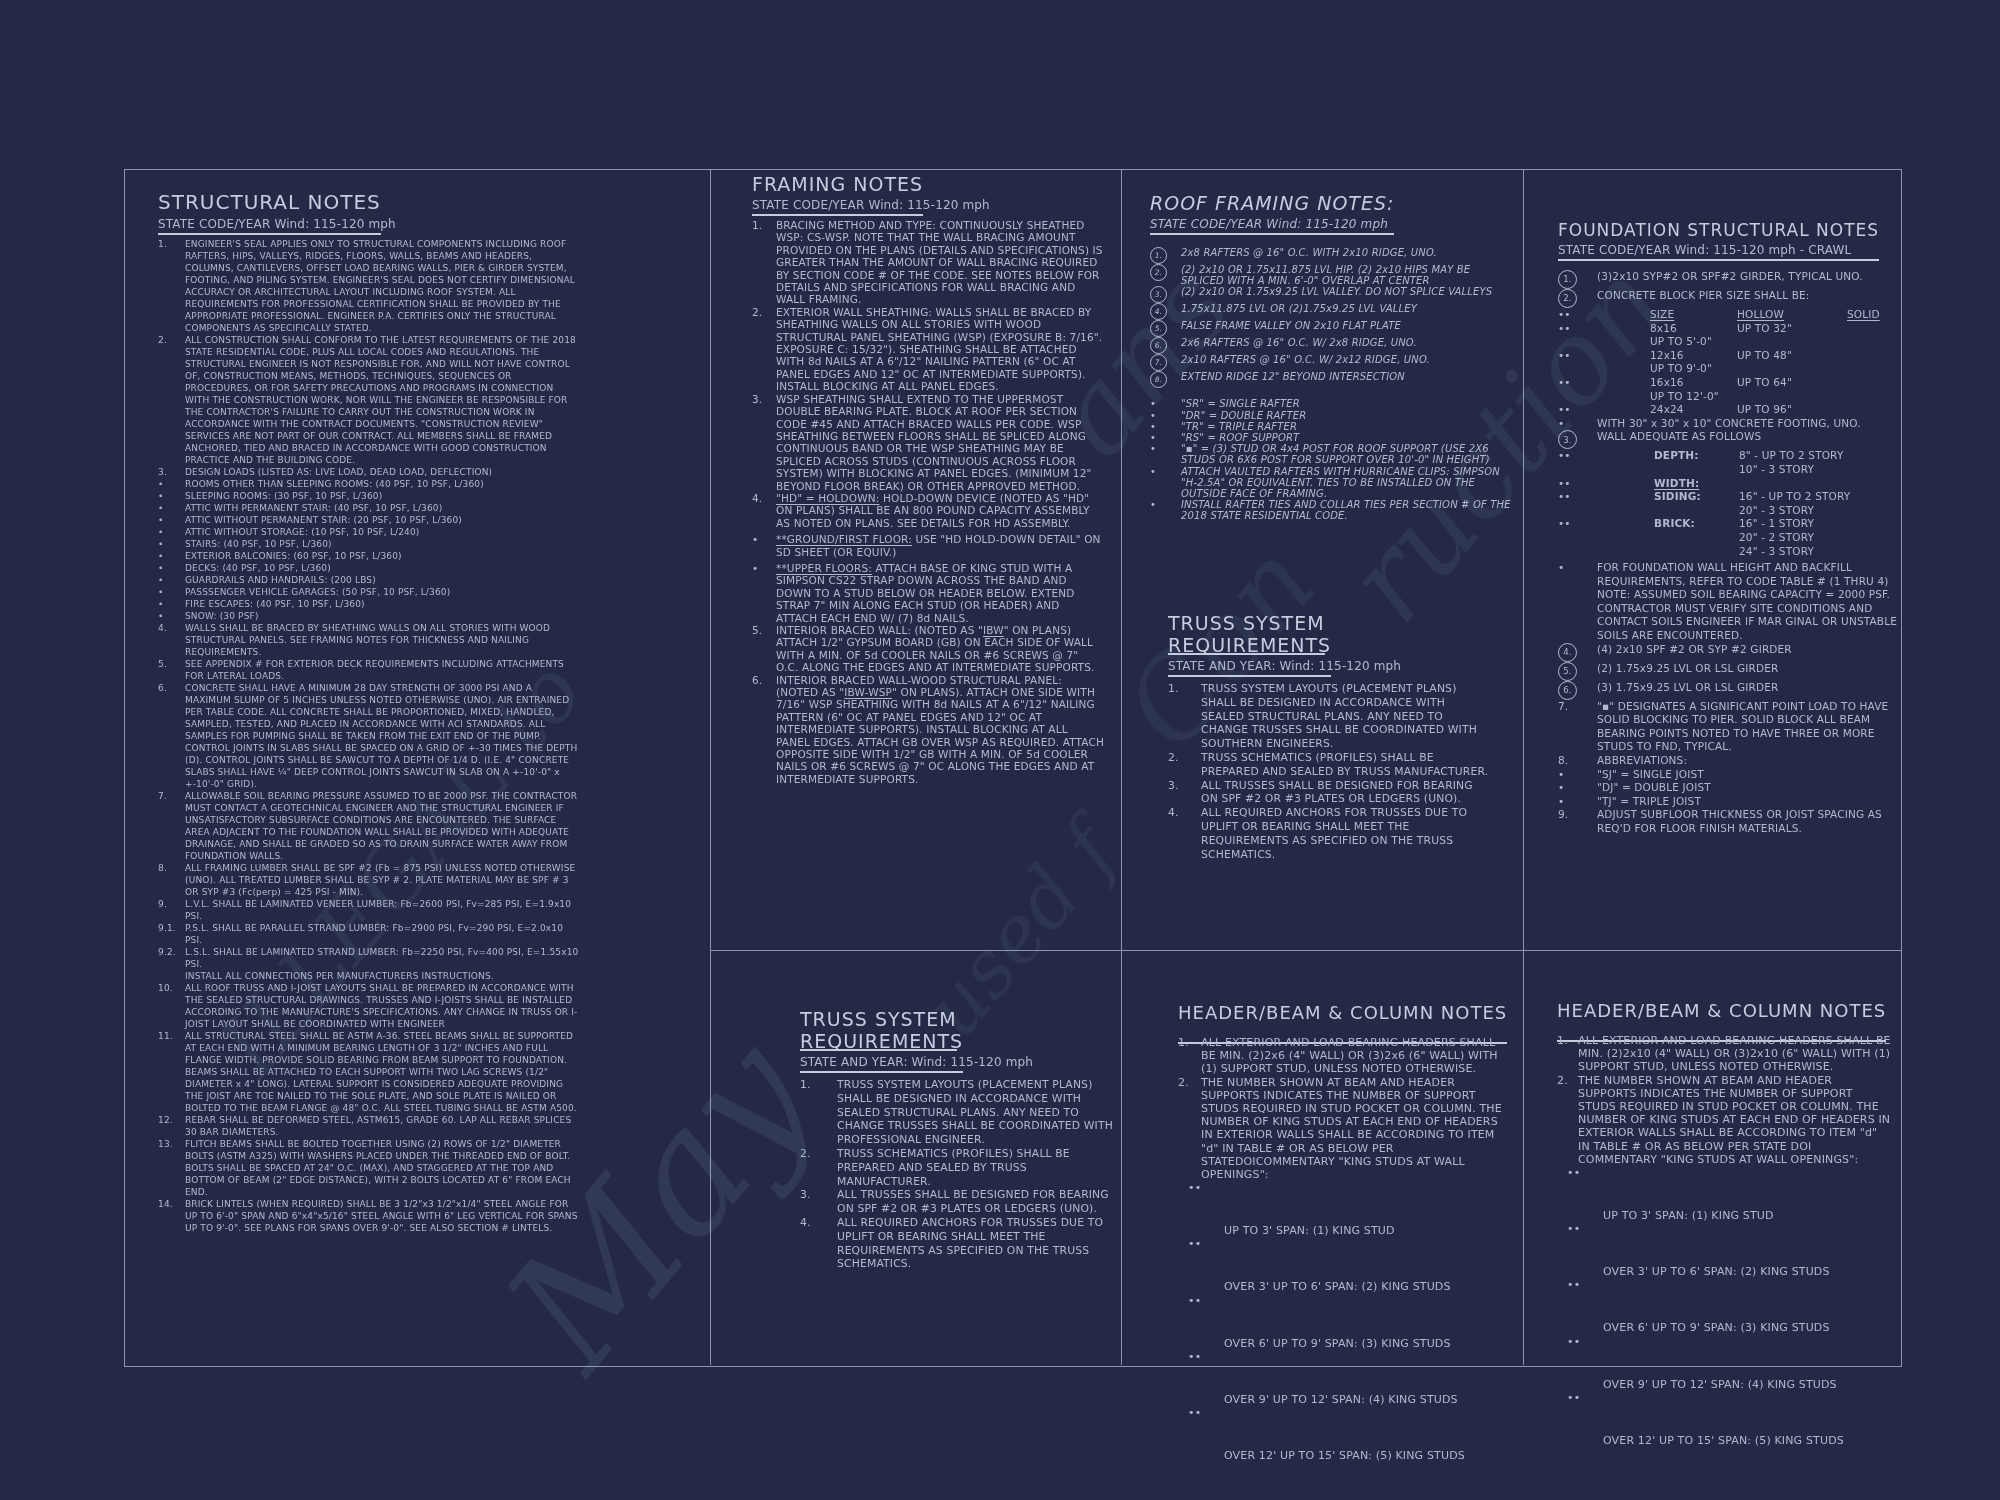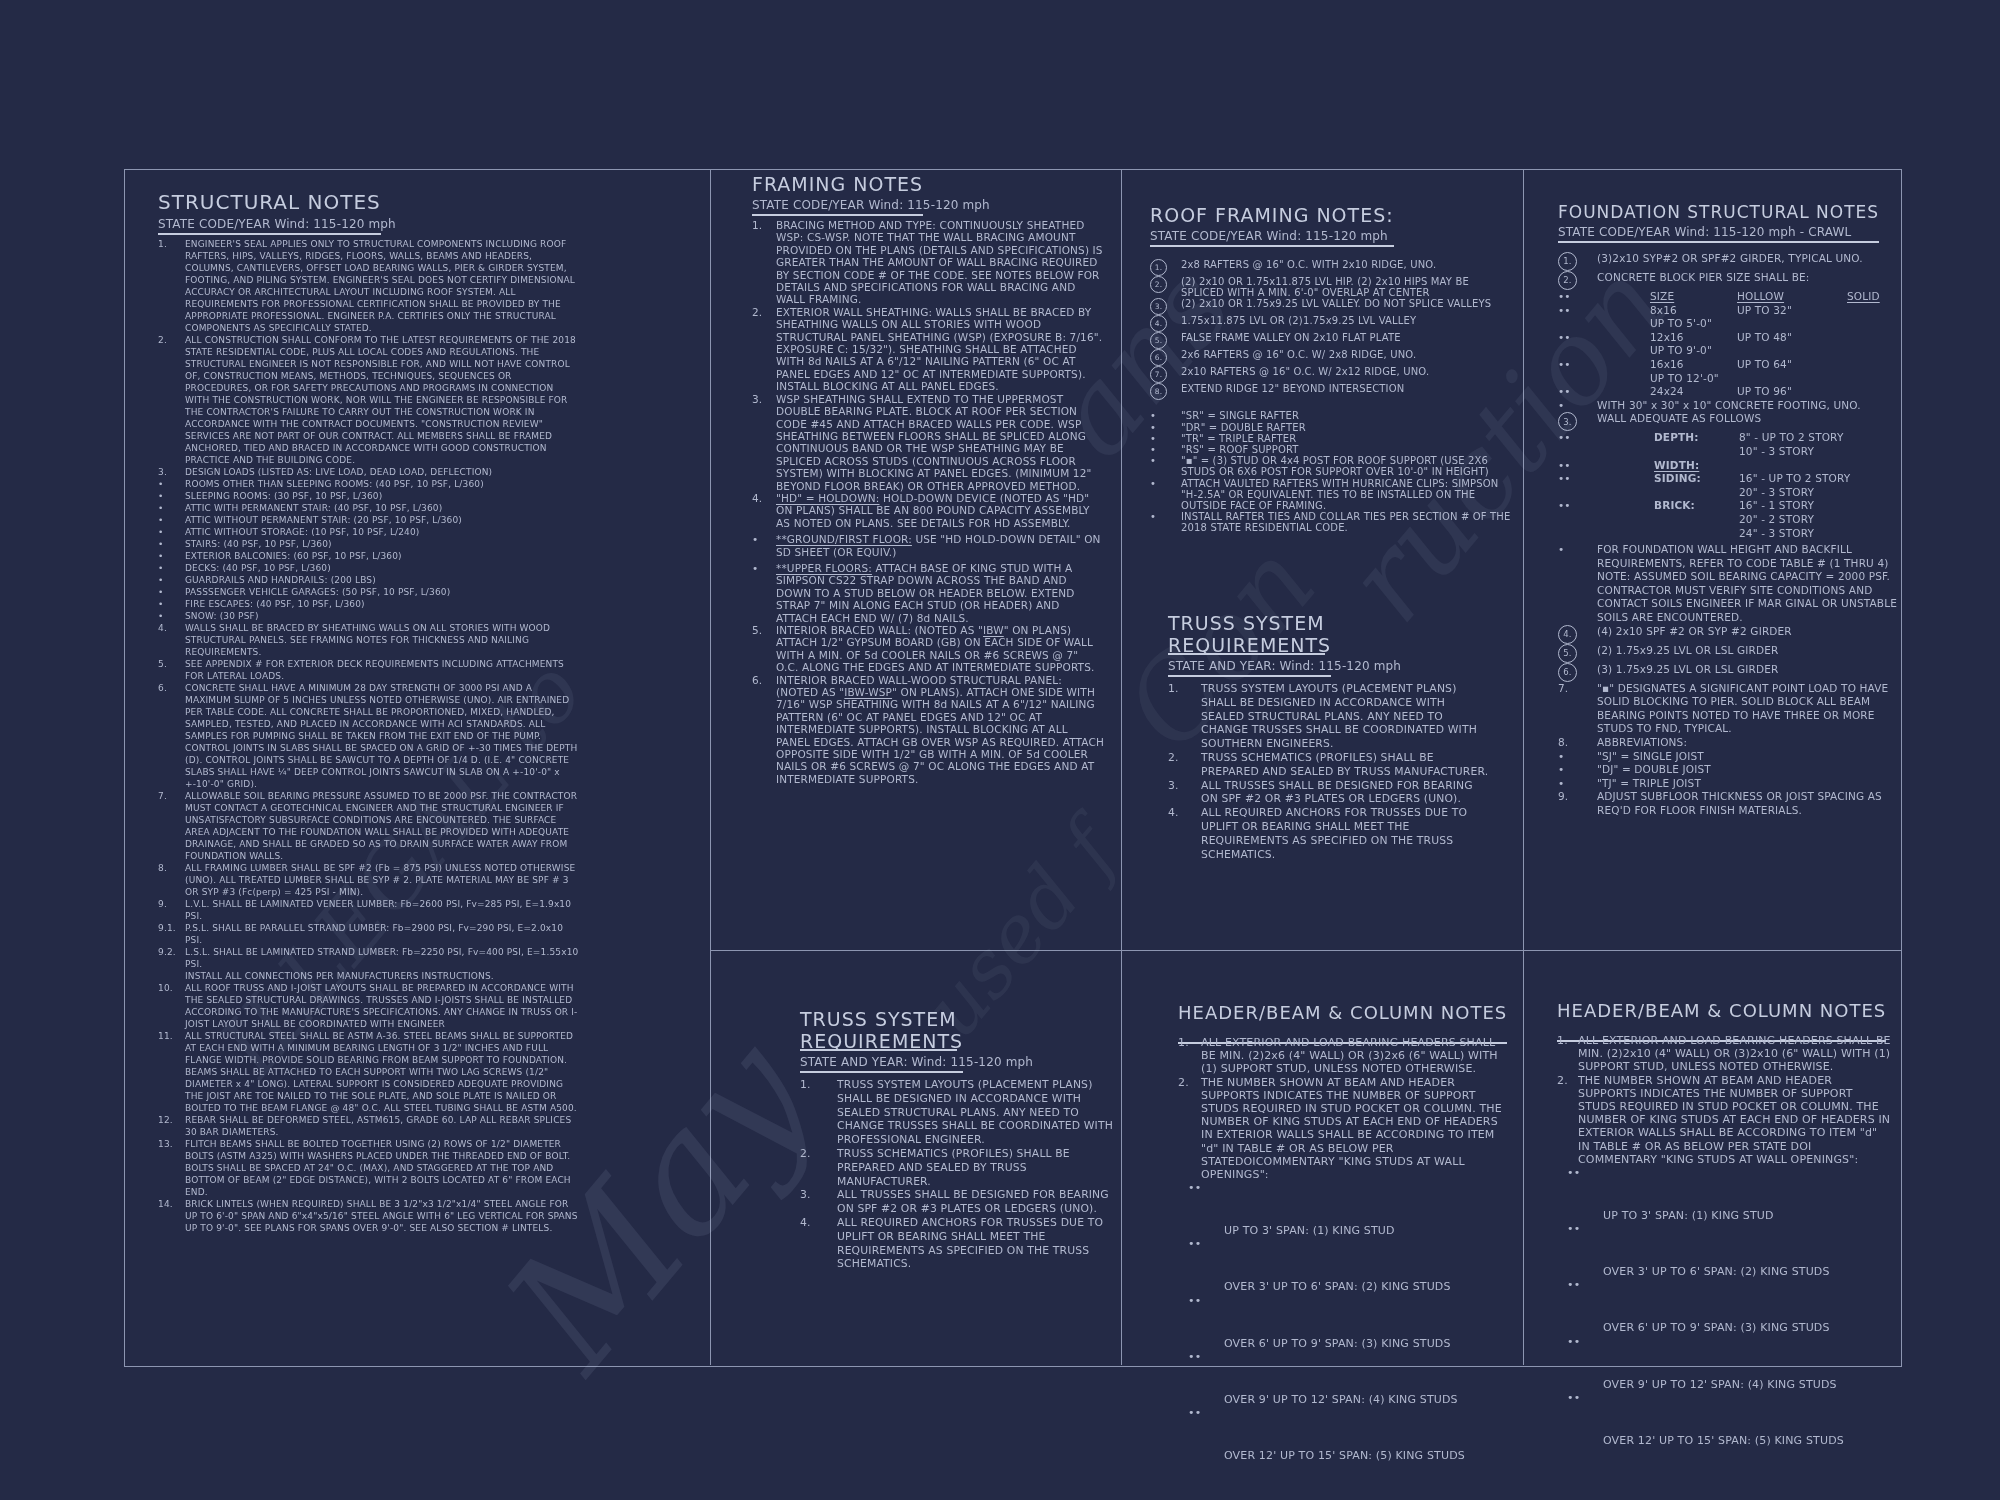--- a/index.html
+++ b/index.html
@@ -36,24 +36,24 @@
   .tbl-pier .c{padding-left:31px;}
   .tbl-pier .c0{width:65px;}
   .tbl-pier .c1{width:88px;}
   .tbl-foot .c{padding-left:35px;}
   .tbl-foot .c0{width:63px;font-weight:bold;}
   u{text-underline-offset:2px;}
   
   .sec-structural{left:158px;top:190px;width:422px;--fs:9px;--lh:12px;--mw:27px;--gap:10px;--tfs:20px;--smb:7px;}
   .sec-framing{left:752px;top:173px;width:352px;--fs:10.5px;--lh:12.4px;--mw:24px;--gap:10px;--tfs:19px;--smb:7px;}
   .sec-truss2{left:800px;top:1008px;width:317px;--fs:10.8px;--lh:13.8px;--mw:37px;--gap:13px;--tfs:19px;--smb:9px;}
-  .sec-roof{left:1150px;top:204px;width:364px;--fs:10px;--lh:11.2px;--mw:31px;--gap:8px;--tfs:19px;--smb:16px;--cs:15px;--cfs:7.5px;}
+  .sec-roof{left:1150px;top:192px;width:364px;font-style:italic;--fs:10px;--lh:11.2px;--mw:31px;--gap:8px;--tfs:19px;--smb:16px;--cs:15px;--cfs:7.5px;}
   .sec-truss3{left:1168px;top:612px;width:323px;--fs:10.8px;--lh:13.8px;--mw:33px;--gap:13px;--tfs:19px;--smb:9px;}
   .sec-header3{left:1178px;top:1002px;width:330px;--fs:11px;--lh:13.2px;--mw:23px;--gap:10px;--tfs:18px;--imt:13px;--smw:24px;}
-  .sec-foundation{left:1558px;top:202px;width:340px;--fs:10.5px;--lh:13.6px;--mw:39px;--gap:12px;--tfs:17px;--smb:13px;}
+  .sec-foundation{left:1558px;top:220px;width:340px;--fs:10.5px;--lh:13.6px;--mw:39px;--gap:12px;--tfs:17px;--smb:13px;}
   .sec-header4{left:1557px;top:1000px;width:334px;--fs:11px;--lh:13.2px;--mw:21px;--gap:10px;--tfs:18px;--imt:13px;--smw:24px;}
 </style>
 </head>
 <body>
 
 <div class="page">
   <div class="border-rect"></div>
   <div class="vline v1"></div>
   <div class="vline v2"></div>
   <div class="vline v3"></div>

